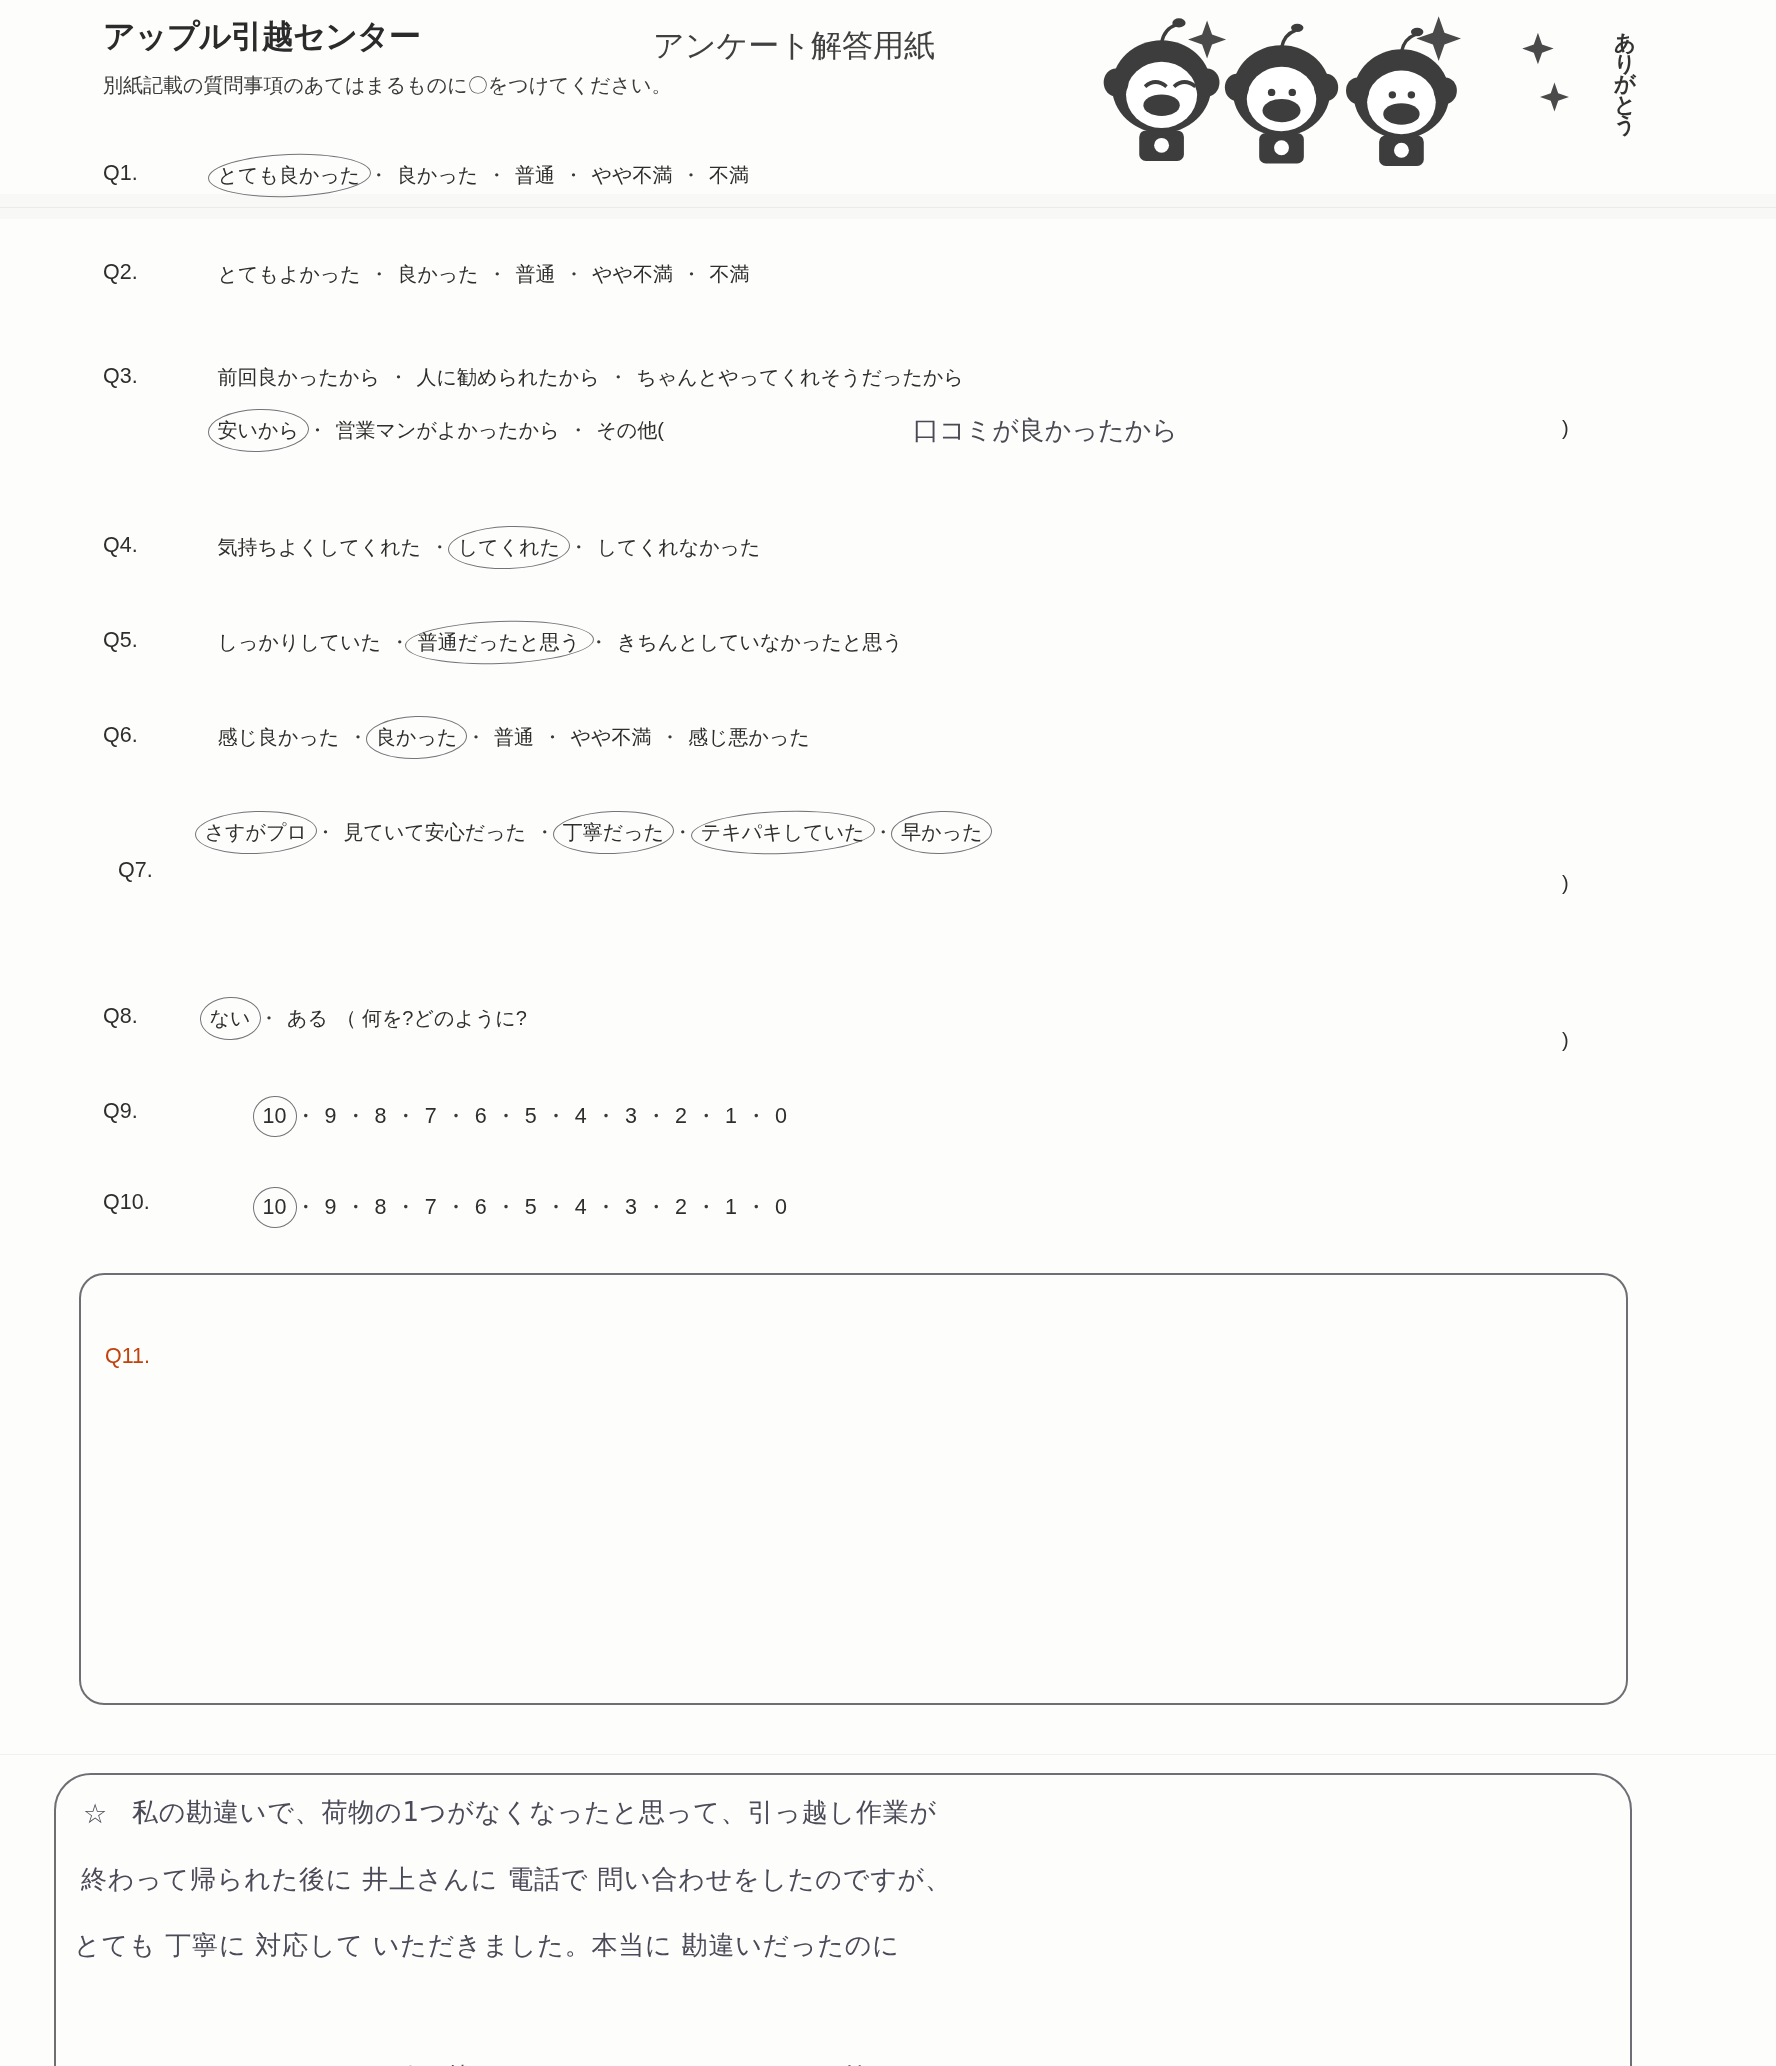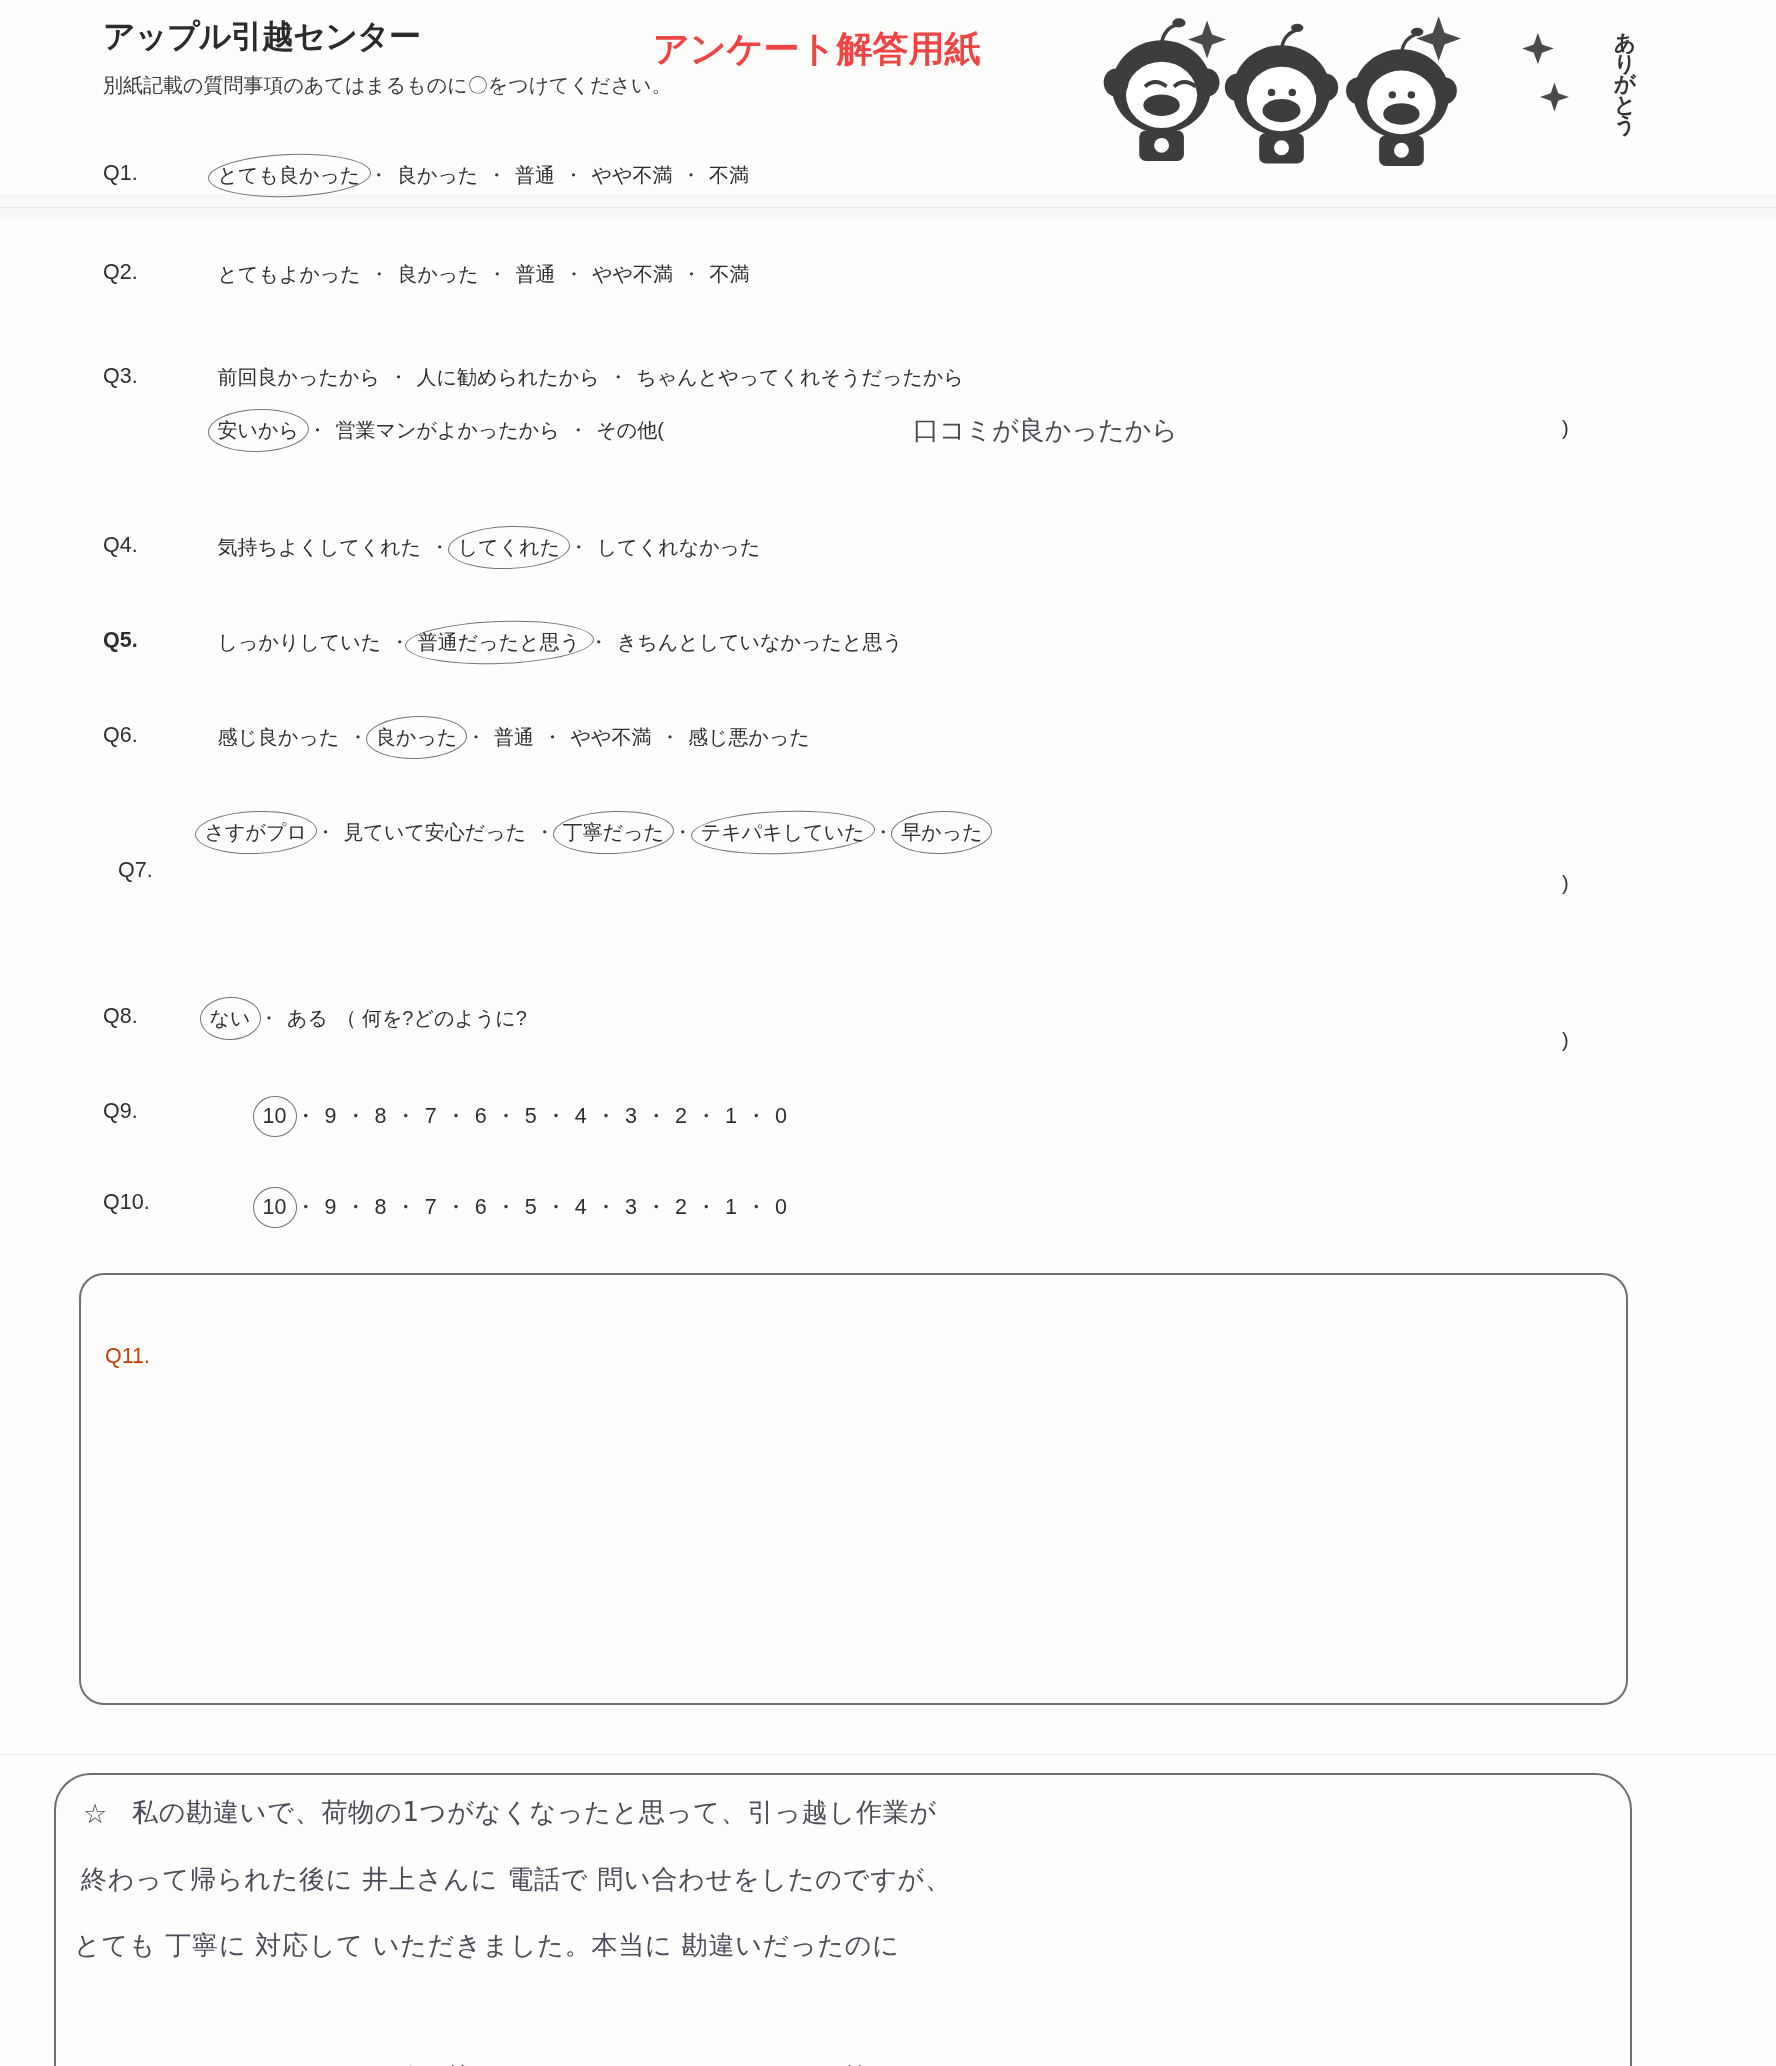--- a/index.html
+++ b/index.html
@@ -42,23 +42,23 @@
     font-size: 32px;
     font-weight: bold;
     color: #2b2b2b;
     letter-spacing: -0.8px;
     white-space: nowrap;
   }
   .title-sub {
     position: absolute;
     left: 653px;
     top: 25px;
-    font-size: 36px;
-    font-weight: bold;
-    color: #ef4444;
+    font-size: 31px;
+    font-weight: normal;
+    color: #404040;
     white-space: nowrap;
   }
   .instruction {
     position: absolute;
     left: 103px;
     top: 72px;
     font-size: 20px;
     color: #3a3a3a;
     white-space: nowrap;
   }
@@ -257,21 +257,21 @@
     <span class="opt circled">安いから</span><span class="sep">・</span><span class="opt">営業マンがよかったから</span><span class="sep">・</span><span class="opt">その他(</span>
   </div>
   <div class="hand" style="position:absolute; left:913px; top:413px; font-size:26px;">口コミが良かったから</div>
   <div class="qrow" style="left:1562px; top:417px;">)</div>
 
   <div class="qlabel" style="left:103px; top:533px;">Q4.</div>
   <div class="qrow" style="left:215px; top:534px;">
     <span class="opt">気持ちよくしてくれた</span><span class="sep">・</span><span class="opt circled">してくれた</span><span class="sep">・</span><span class="opt">してくれなかった</span>
   </div>
 
-  <div class="qlabel" style="left:103px; top:628px;font-weight:bold;">Q5.</div>
+  <div class="qlabel" style="left:103px; top:628px;">Q5.</div>
   <div class="qrow" style="left:215px; top:629px;">
     <span class="opt">しっかりしていた</span><span class="sep">・</span><span class="opt circled circled-wide">普通だったと思う</span><span class="sep">・</span><span class="opt">きちんとしていなかったと思う</span>
   </div>
 
   <div class="qlabel" style="left:103px; top:723px;">Q6.</div>
   <div class="qrow" style="left:215px; top:724px;">
     <span class="opt">感じ良かった</span><span class="sep">・</span><span class="opt circled">良かった</span><span class="sep">・</span><span class="opt">普通</span><span class="sep">・</span><span class="opt">やや不満</span><span class="sep">・</span><span class="opt">感じ悪かった</span>
   </div>
 
   <div class="qlabel" style="left:118px; top:818px;margin-top:40px;">Q7.</div>

